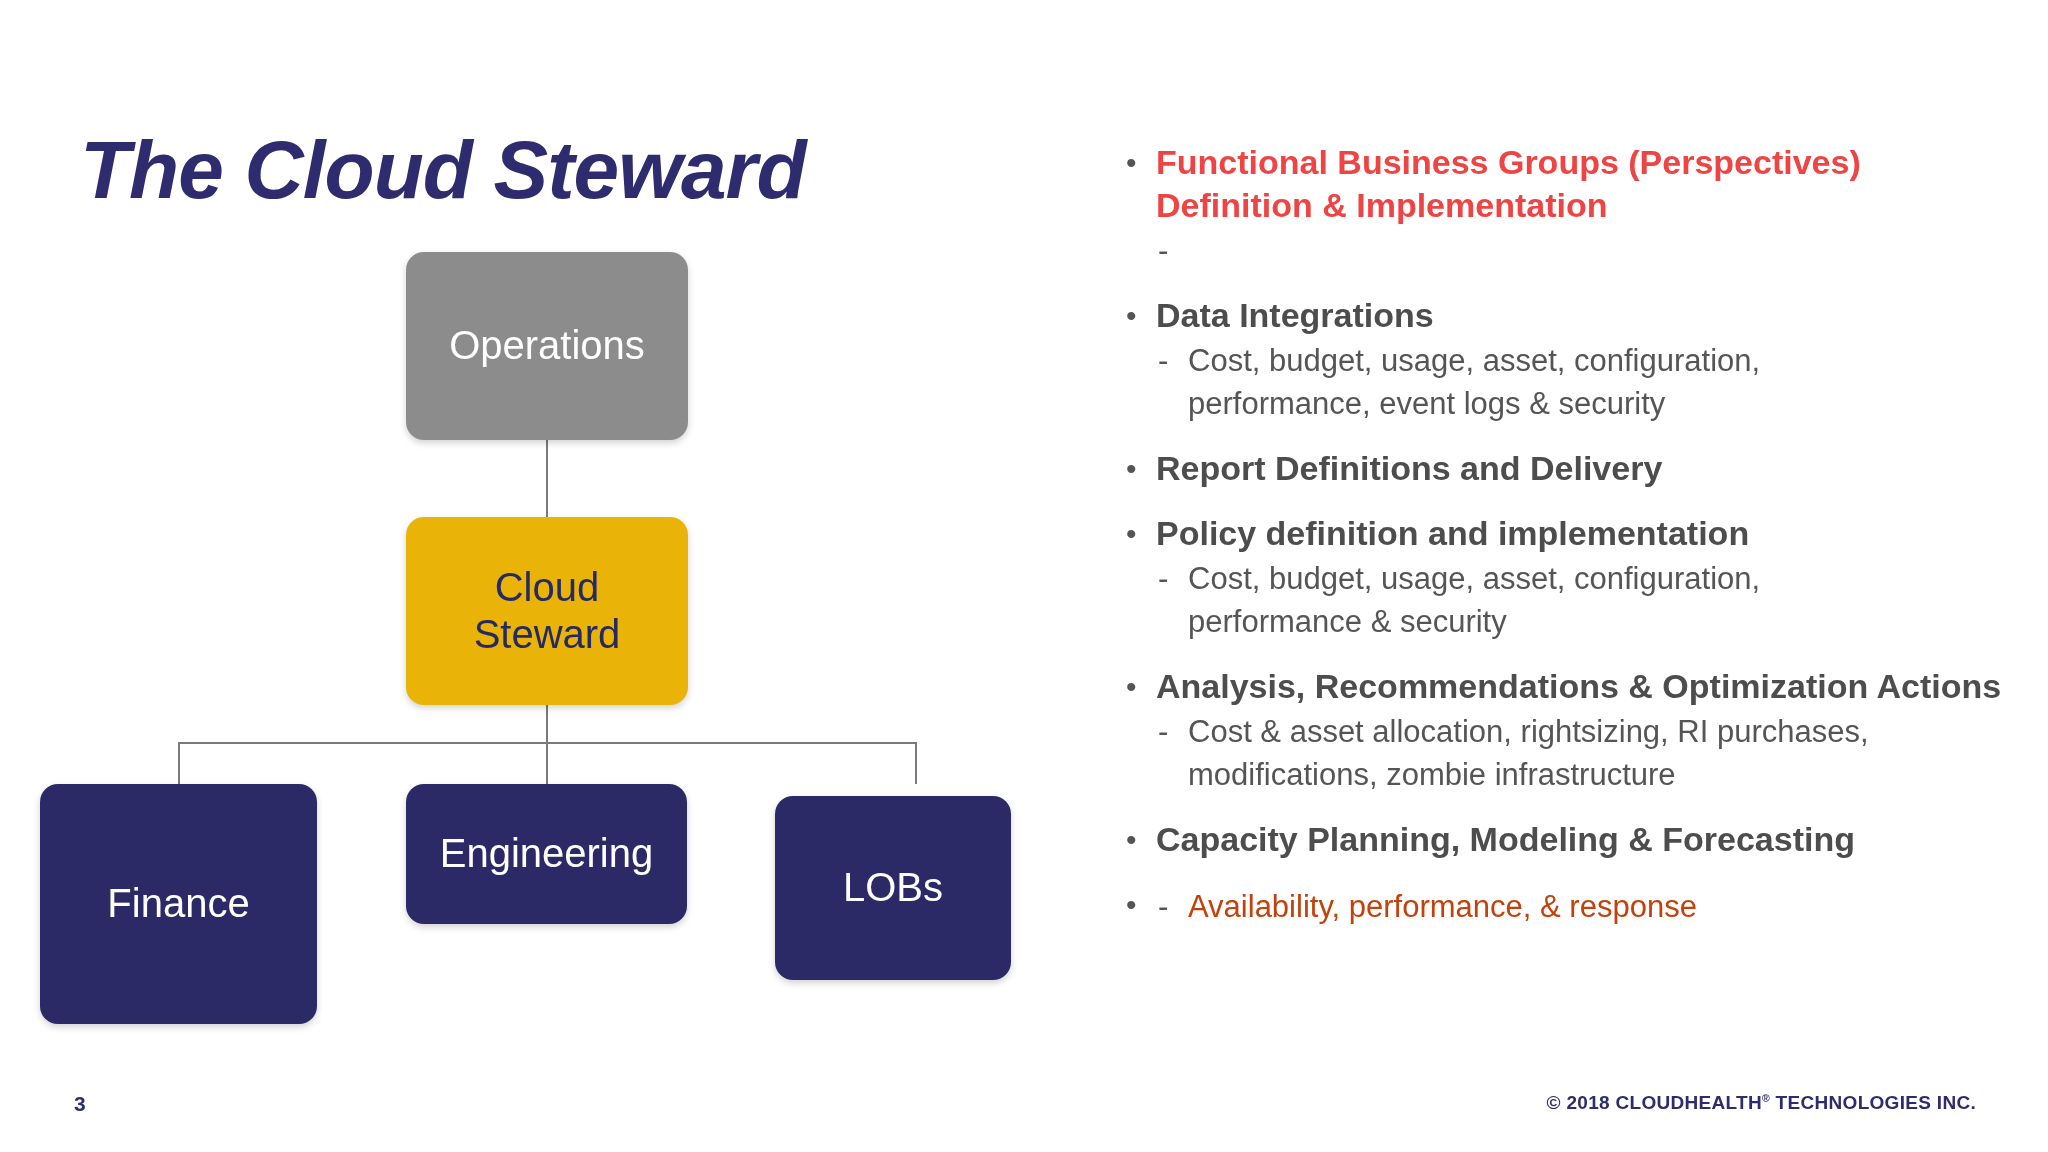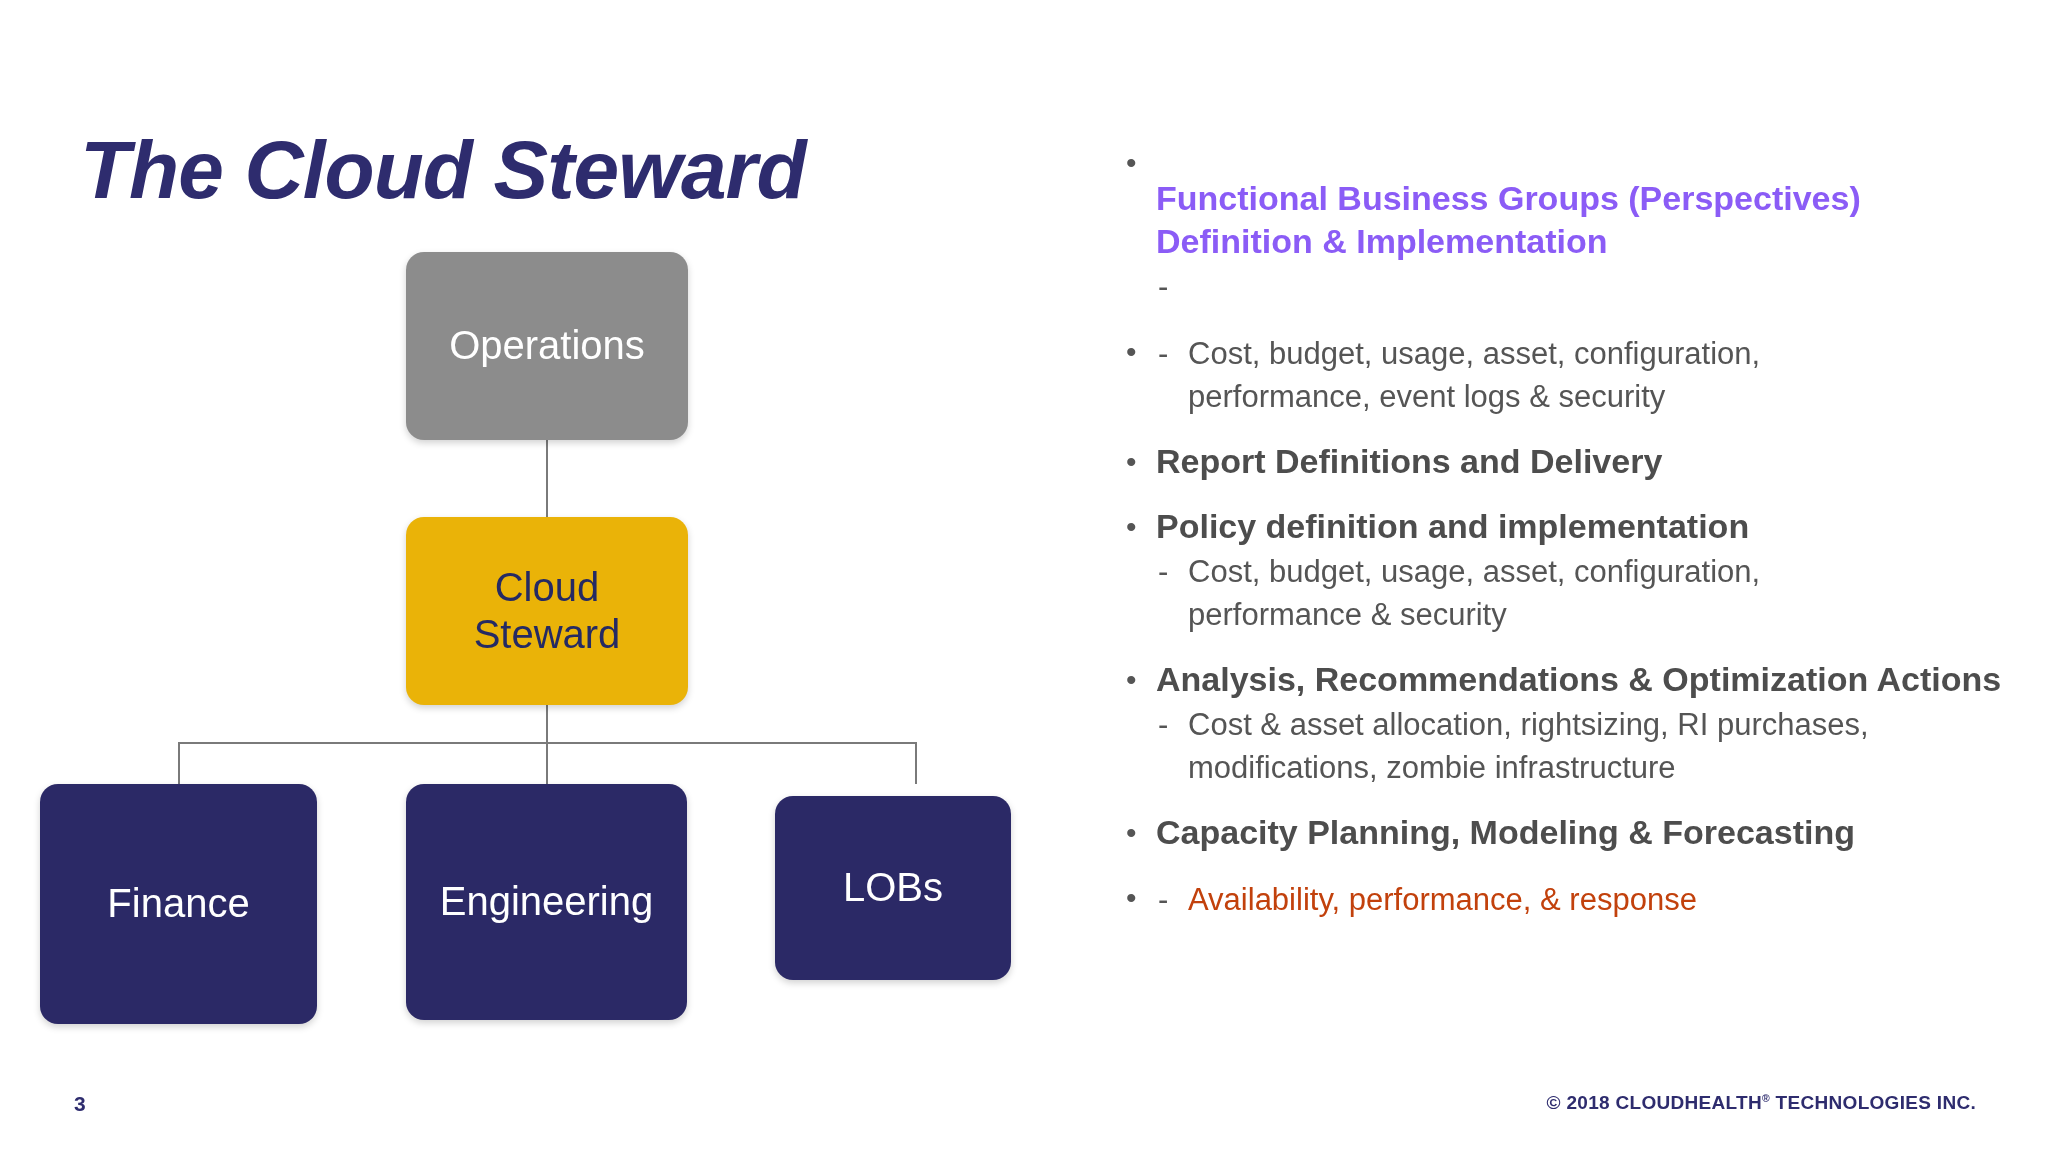--- a/index.html
+++ b/index.html
@@ -32,21 +32,21 @@
     justify-content: center;
     text-align: center;
     font-size: 40px;
     line-height: 1.18;
     white-space: pre-line;
     box-shadow: 0 3px 7px rgba(0,0,0,0.18);
   }
   #node-operations   { left: 406px; top: 252px; width: 282px; height: 188px; }
   #node-cloudsteward { left: 406px; top: 517px; width: 282px; height: 188px; }
   #node-finance      { left:  40px; top: 784px; width: 277px; height: 240px; }
-  #node-engineering  { left: 406px; top: 784px; width: 281px; height: 236px; text-align: right; }
+  #node-engineering  { left: 406px; top: 784px; width: 281px; height: 140px; text-align: right; }
   #node-lobs         { left: 775px; top: 796px; width: 236px; height: 184px; }
 
   
   .conn { position: absolute; }
   #conn-ops-cs   { left: 546px; top: 440px; width: 2px;  height: 77px; }
   #conn-cs-down  { left: 546px; top: 705px; width: 2px;  height: 39px; }
   #conn-horiz    { left: 178px; top: 742px; width: 739px; height: 2px; }
   #conn-drop-l   { left: 178px; top: 742px; width: 2px;  height: 42px; }
   #conn-drop-m   { left: 546px; top: 742px; width: 2px;  height: 42px; }
   #conn-drop-r   { left: 915px; top: 742px; width: 2px;  height: 42px; }
@@ -126,31 +126,32 @@
   <div class="node" id="node-engineering" style="background-color: rgb(43, 41, 102); color: rgb(255, 255, 255);">Engineering</div>
 
   <div class="node" id="node-lobs" style="background-color: rgb(43, 41, 102); color: rgb(255, 255, 255);">LOBs</div>
 </div>
 
 <div class="bullets">
 
   <div class="bullet-item">
     <span class="dot" style="color: rgb(85, 85, 85);">•</span>
     <div class="bullet-body">
-      <div class="b-title" style="color: #8b5cf6; margin-top: 36px;">Functional Business Groups (Perspectives)
+      <div class="b-title" style="color: #ef4444;">Functional Business Groups (Perspectives)
 Definition &amp; Implementation</div>
       <div class="sub">
         <span class="dash" style="color: rgb(85, 85, 85);">-</span>
       </div>
     </div>
   </div>
 
   <div class="bullet-item">
     <span class="dot" style="color: rgb(85, 85, 85);">•</span>
     <div class="bullet-body">
+      <div class="b-title" style="color: rgb(77, 77, 77);">Data Integrations</div>
       <div class="sub">
         <span class="dash" style="color: rgb(85, 85, 85);">-</span>
         <div class="sub-text" style="color: rgb(85, 85, 85);">Cost, budget, usage, asset, configuration,
 performance, event logs &amp; security</div>
       </div>
     </div>
   </div>
 
   <div class="bullet-item">
     <span class="dot" style="color: rgb(85, 85, 85);">•</span>

